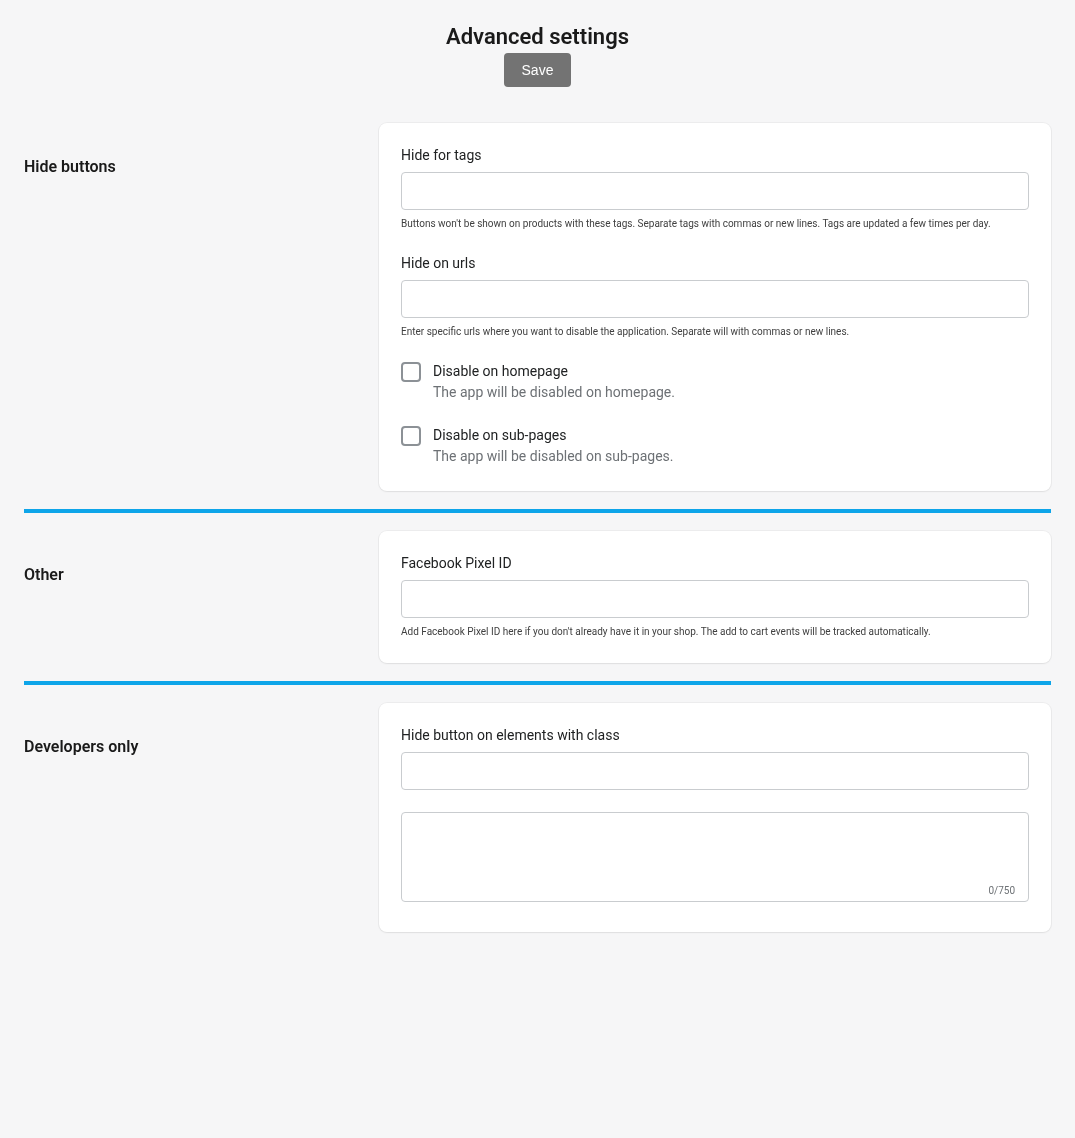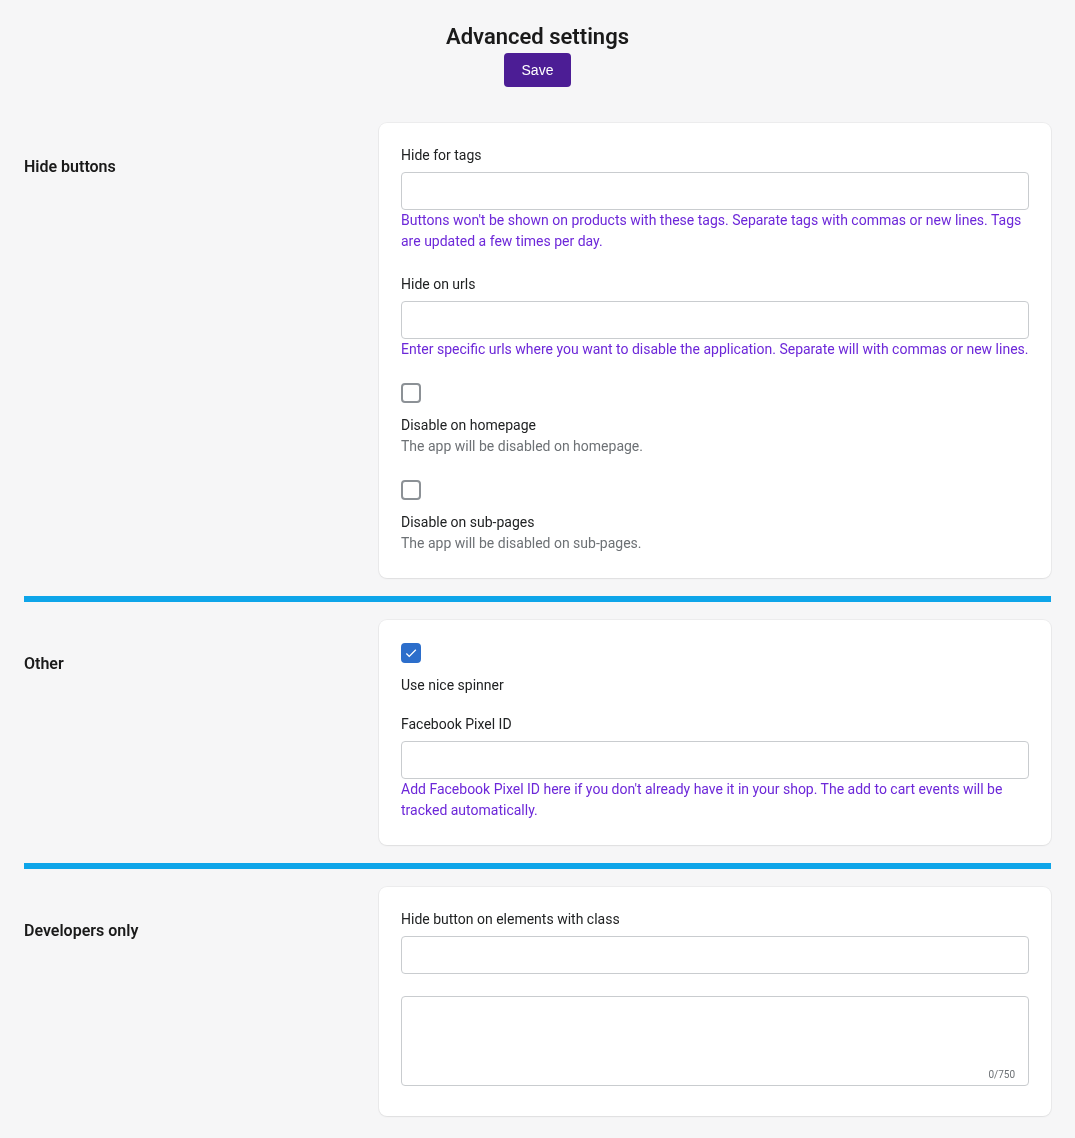--- a/index.html
+++ b/index.html
@@ -20,33 +20,33 @@
       align-items: center;
       margin-bottom: 36px;
       flex-direction: column;
     }
     .page-title {
       font-size: 22px;
       font-weight: 600;
       color: #1a1a1a;
     }
     .save-btn {
-      background: #4c1d95;
+      background: #737373;
       color: #fff;
       border: none;
       padding: 9px 18px;
       border-radius: 4px;
       font-size: 14px;
       font-weight: 500;
       cursor: pointer;
     }
     .section {
       display: flex;
       gap: 0;
-      border-bottom: 6px solid #0ea5e9;
+      border-bottom: 4px solid #0ea5e9;
       padding-bottom: 18px;
       margin-bottom: 18px;
     }
     .section:last-child { border-bottom: none; }
     .section-left {
       width: 355px;
       flex-shrink: 0;
       padding-top: 32px;
     }
     .section-title {
@@ -90,30 +90,30 @@
     .textarea-wrap { position: relative; }
     .char-count {
       position: absolute;
       bottom: 10px;
       right: 14px;
       font-size: 10px;
       color: #6d7175;
       pointer-events: none;
     }
     .help-text {
-      font-size: 14px;
-      color: #6d28d9;
+      font-size: 10px;
+      color: #404040;
+      margin-top: 6px;
       line-height: 1.5;
     }
     .checkbox-item {
       display: flex;
       align-items: flex-start;
       gap: 12px;
       margin-bottom: 22px;
-      flex-direction: column;
     }
     .checkbox-item:last-child { margin-bottom: 0; }
     .checkbox {
       width: 20px;
       height: 20px;
       border: 2px solid #8c9196;
       border-radius: 4px;
       flex-shrink: 0;
       cursor: pointer;
       position: relative;
@@ -193,30 +193,20 @@
     </div>
   </div>
 
   <div class="section">
     <div class="section-left">
       <div class="section-title">Other</div>
     </div>
     <div class="section-right">
       <div class="card">
 
-        <div class="checkbox-item" style="margin-bottom:18px;">
-          <span class="checkbox checked">
-            <svg width="14" height="14" viewBox="0 0 16 16">
-                <path d="M6 10.8L3.2 8l-1 1L6 12.8l8-8-1-1z" fill="#fff"></path>
-              </svg>
-          </span>
-          <div class="checkbox-body">
-            <div class="checkbox-label">Use nice spinner</div>
-          </div>
-        </div>
 
         <div class="field">
           <label class="field-label">Facebook Pixel ID</label>
           <input type="text" class="text-input" value="" style="">
           <div class="help-text">Add Facebook Pixel ID here if you don't already have it in your shop. The add to cart events will be tracked automatically.</div>
         </div>
 
       </div>
     </div>
   </div>

